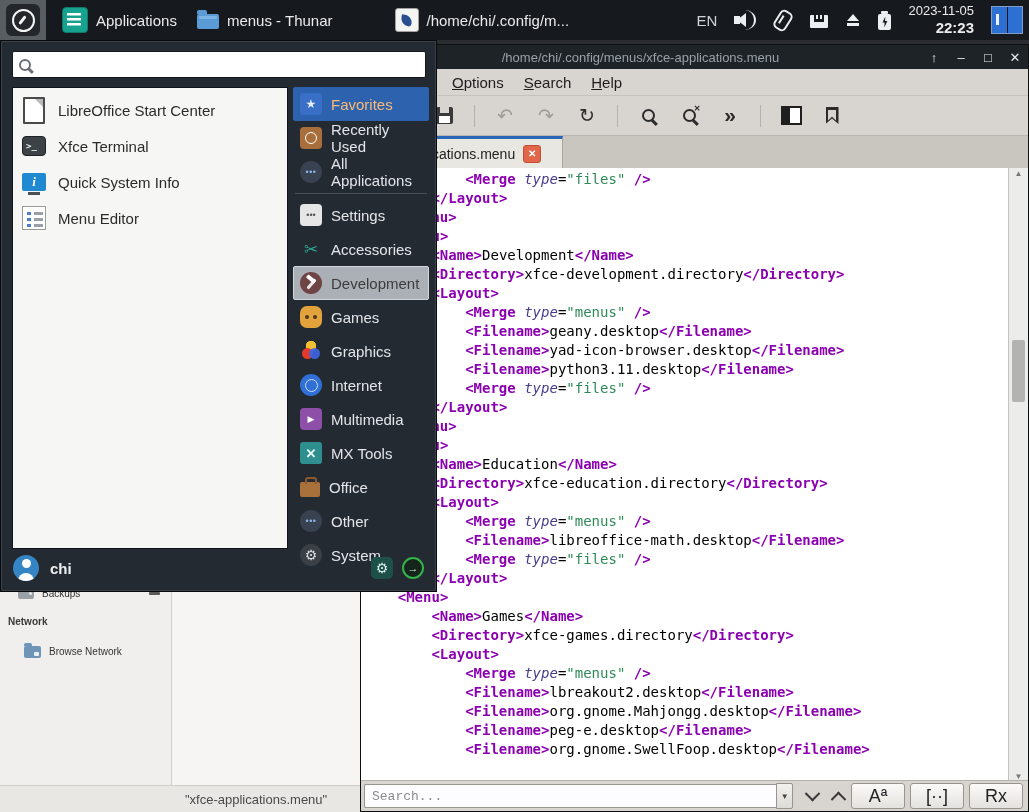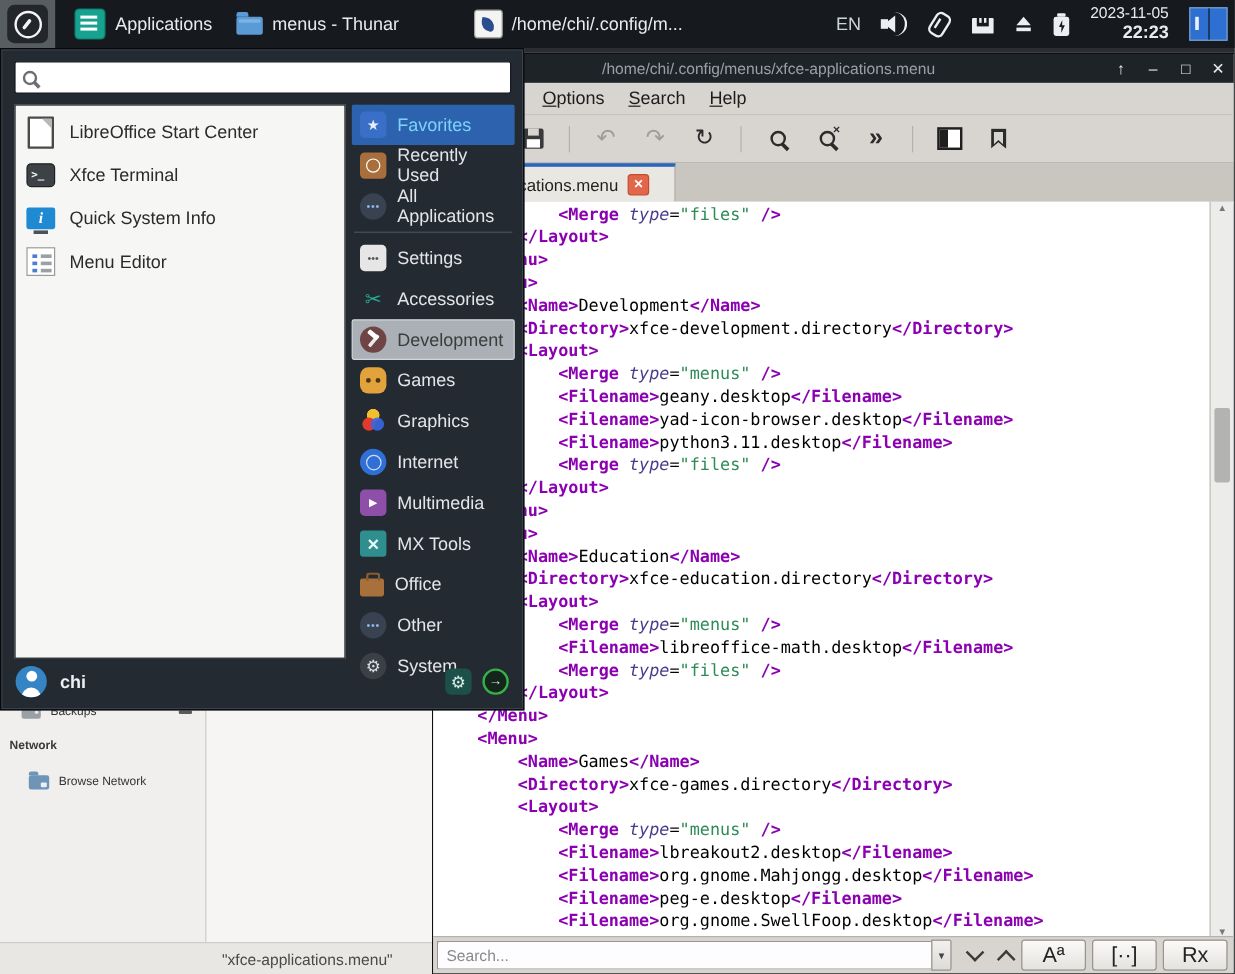--- a/index.html
+++ b/index.html
@@ -91,21 +91,21 @@
   .code-line{white-space:pre;font-family:"DejaVu Sans Mono","Liberation Mono",monospace;font-size:14px;line-height:19px;color:#000}
   .tag{color:var(--tag,#8b00b0);font-weight:bold}
   .attr{color:var(--attr,#483d8b);font-style:italic}
   .str{color:var(--str,#2e8b57)}
   #e-scroll{position:absolute;right:0;top:123px;width:20px;height:614px;background:#ececeb;border-left:1px solid #c6c3be;box-sizing:border-box}
   #e-scroll .thumb{position:absolute;left:3px;width:13px;top:172px;height:62px;background:#b3b3b2;border-radius:2px}
   #e-scroll .ar{position:absolute;left:0;width:100%;text-align:center;font-size:8px;color:#777}
   #e-find{position:absolute;left:0;bottom:0;width:100%;height:31px;background:#d8d5d0;border-top:1px solid #b5b2ad;
      display:flex;align-items:center;padding:0 3px;box-sizing:border-box}
   #e-find input{width:468px;height:22px;border:1px solid #98948f;border-right:none;border-radius:2px 0 0 2px;
-     background:#fdfdff;font-size:13px;padding:0 7px;color:#333;outline:none;font-family:Liberation Sans, sans-serif}
+     background:#fdfdff;font-size:13px;padding:0 7px;color:#333;outline:none;font-family:Liberation Mono, monospace}
   #e-find input::placeholder{color:#8a8a8a}
   .fb-drop{width:18px;height:24px;border:1px solid #98948f;background:linear-gradient(#f2f1ef,#dddbd7);border-radius:0 2px 2px 0;
      display:flex;align-items:center;justify-content:center;font-size:8px;color:#444}
   .fb-chev{width:30px;height:24px;display:flex;align-items:center;justify-content:center}
   .fb-chev i{width:9px;height:9px;border-right:2.5px solid #3a3a3a;border-bottom:2.5px solid #3a3a3a;display:block}
   .fb-chev.down i{transform:rotate(45deg) translate(-2px,-2px)}
   .fb-chev.up i{transform:rotate(225deg) translate(-2px,-2px)}
   .fb-group{margin-left:auto;display:flex;gap:5px;padding-right:2px}
   .fb-tg{min-width:24px;height:24px;border:1px solid #98948f;border-radius:3px;background:linear-gradient(#fbfaf9,#e4e2de);
      font-size:18px;color:#222;display:flex;align-items:center;justify-content:center;padding:0 14px}
@@ -114,21 +114,21 @@
      border:1px solid #07090c;box-shadow:inset 0 0 0 1px #39414b;box-sizing:border-box}
   #w-search{position:absolute;left:11px;top:10px;width:414px;height:27px;background:#fff;border:1px solid #141920;border-radius:2px;
      display:flex;align-items:center;padding:0 6px;box-sizing:border-box;gap:6px}
   #w-search .mag{width:8px;height:8px;border-color:#6a6f75}
   #w-search .mag::after{background:#6a6f75}
   #w-search input{border:none;outline:none;flex:1;font-size:14px;background:transparent;color:#222}
   #w-apps{position:absolute;left:11px;top:46px;width:276px;height:462px;background:#f6f6f5;border:1px solid #10141a;box-sizing:border-box;padding-top:4px}
   .w-app{height:36px;display:flex;align-items:center;gap:11px;padding:0 8px;font-size:15px;color:#2b2b2b}
   .w-cats{position:absolute;left:292px;top:46px;width:136px}
   .w-cat{height:32px;display:flex;align-items:center;gap:9px;padding:0 4px 0 6px;font-size:15px;color:#e2e5e9;border:1px solid transparent;border-radius:2px}
-  .w-cat.selected-blue{background:#2d63ae;color:#7dd3fc}
+  .w-cat.selected-blue{background:#2d63ae;color:#fdba74}
   .w-cat.selected-gray{background:#aab0b6;border-color:#d2d6da;color:#3c3c3c}
   .w-sep{height:1px;background:#49515b;margin:4px 2px}
   #w-footer{position:absolute;left:0;bottom:6px;width:100%;height:34px;display:flex;align-items:center;padding:0 12px;box-sizing:border-box}
   .i-avatar{width:26px;height:26px;border-radius:50%;background:#3584c4;position:relative;overflow:hidden;flex:none}
   .i-avatar::before{content:'';position:absolute;top:4px;left:8.5px;width:9px;height:9px;background:#fff;border-radius:50%}
   .i-avatar::after{content:'';position:absolute;bottom:-2px;left:5px;width:16px;height:10px;background:#fff;border-radius:8px 8px 2px 2px}
   #w-user{color:#eceff2;font-weight:bold;font-size:15px;margin-left:11px}
   #w-footer .right{margin-left:auto;display:flex;gap:9px;align-items:center}
   .i-usettings{width:22px;height:22px;border-radius:5px;background:#1d5048;color:#d9efe9;font-size:14px;display:flex;align-items:center;justify-content:center}
   .i-logout{width:22px;height:22px;border-radius:50%;background:#16251b;border:2px solid #33b349;box-sizing:border-box;color:#cdeed4;
@@ -281,21 +281,20 @@
       <div class="code-line">        <span class="tag">&lt;/Layout</span><span class="tag">&gt;</span></div>
       <div class="code-line">    <span class="tag">&lt;/Menu</span><span class="tag">&gt;</span></div>
       <div class="code-line">    <span class="tag">&lt;Menu</span><span class="tag">&gt;</span></div>
       <div class="code-line">        <span class="tag">&lt;Name</span><span class="tag">&gt;</span>Education<span class="tag">&lt;/Name</span><span class="tag">&gt;</span></div>
       <div class="code-line">        <span class="tag">&lt;Directory</span><span class="tag">&gt;</span>xfce-education.directory<span class="tag">&lt;/Directory</span><span class="tag">&gt;</span></div>
       <div class="code-line">        <span class="tag">&lt;Layout</span><span class="tag">&gt;</span></div>
       <div class="code-line">            <span class="tag">&lt;Merge</span> <span class="attr">type</span>=<span class="str">"menus"</span> <span class="tag">/&gt;</span></div>
       <div class="code-line">            <span class="tag">&lt;Filename</span><span class="tag">&gt;</span>libreoffice-math.desktop<span class="tag">&lt;/Filename</span><span class="tag">&gt;</span></div>
       <div class="code-line">            <span class="tag">&lt;Merge</span> <span class="attr">type</span>=<span class="str">"files"</span> <span class="tag">/&gt;</span></div>
       <div class="code-line">        <span class="tag">&lt;/Layout</span><span class="tag">&gt;</span></div>
-      <div class="code-line">    <span class="tag">&lt;/Menu</span><span class="tag">&gt;</span></div>
       <div class="code-line">    <span class="tag">&lt;Menu</span><span class="tag">&gt;</span></div>
       <div class="code-line">        <span class="tag">&lt;Name</span><span class="tag">&gt;</span>Games<span class="tag">&lt;/Name</span><span class="tag">&gt;</span></div>
       <div class="code-line">        <span class="tag">&lt;Directory</span><span class="tag">&gt;</span>xfce-games.directory<span class="tag">&lt;/Directory</span><span class="tag">&gt;</span></div>
       <div class="code-line">        <span class="tag">&lt;Layout</span><span class="tag">&gt;</span></div>
       <div class="code-line">            <span class="tag">&lt;Merge</span> <span class="attr">type</span>=<span class="str">"menus"</span> <span class="tag">/&gt;</span></div>
       <div class="code-line">            <span class="tag">&lt;Filename</span><span class="tag">&gt;</span>lbreakout2.desktop<span class="tag">&lt;/Filename</span><span class="tag">&gt;</span></div>
       <div class="code-line">            <span class="tag">&lt;Filename</span><span class="tag">&gt;</span>org.gnome.Mahjongg.desktop<span class="tag">&lt;/Filename</span><span class="tag">&gt;</span></div>
       <div class="code-line">            <span class="tag">&lt;Filename</span><span class="tag">&gt;</span>peg-e.desktop<span class="tag">&lt;/Filename</span><span class="tag">&gt;</span></div>
       <div class="code-line">            <span class="tag">&lt;Filename</span><span class="tag">&gt;</span>org.gnome.SwellFoop.desktop<span class="tag">&lt;/Filename</span><span class="tag">&gt;</span></div>
     </div>

